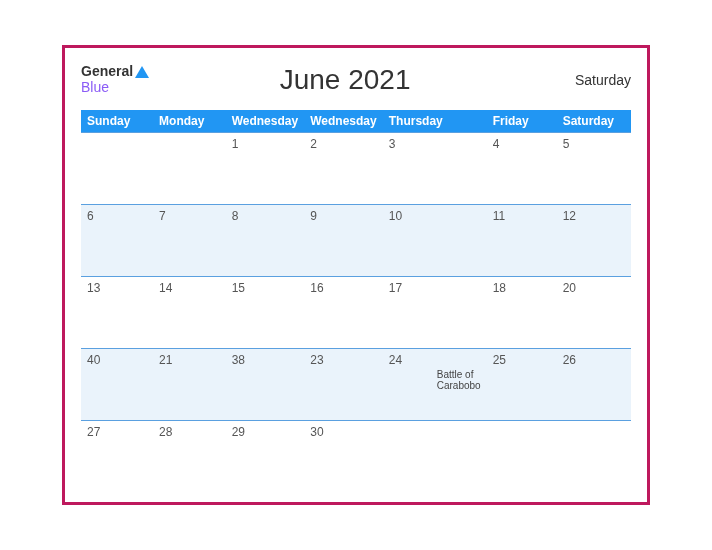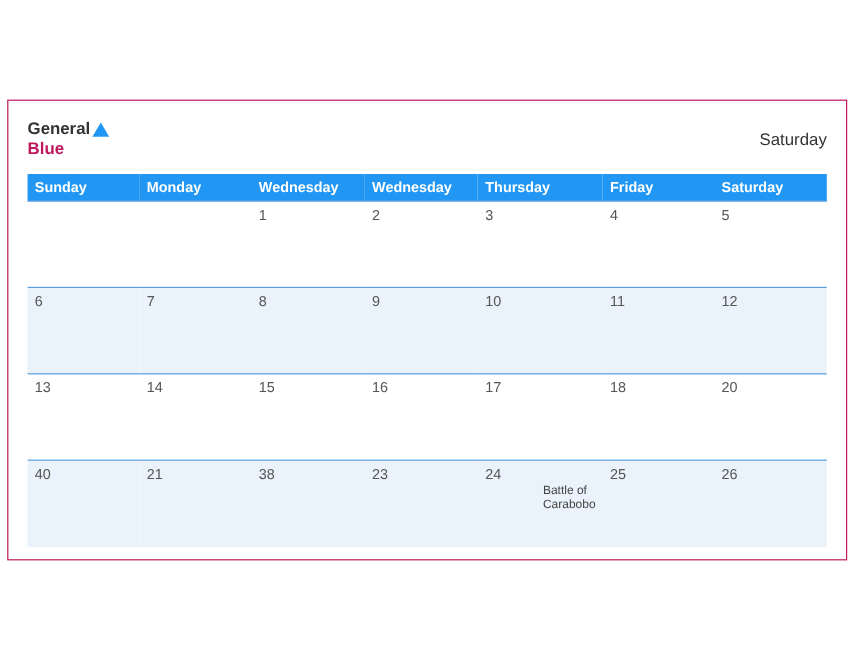--- a/index.html
+++ b/index.html
@@ -6,45 +6,45 @@
     body {
       font-family: Arial, sans-serif;
       background: #fff;
       width: 712px;
       height: 550px;
       display: flex;
       align-items: center;
       justify-content: center;
     }
     .calendar-container {
-      width: 700px;
+      width: 588px;
       background: #fff;
-      border: 1px solid #be185d;
+      border: 3px solid #be185d;
       padding: 16px 16px 10px 16px;
     }
     .header {
       display: flex;
       align-items: center;
       justify-content: space-between;
       margin-bottom: 14px;
     }
     .logo {
       display: flex;
       flex-direction: column;
       font-size: 12px;
       line-height: 1.1;
     }
     .logo-general {
       font-size: 14px;
       font-weight: bold;
       color: #333;
     }
     .logo-blue {
-      color: #be185d;
-      font-weight: bold;
+      color: #8b5cf6;
+      font-weight: normal;
       font-size: 14px;
     }
     .logo-triangle {
       display: inline-block;
       width: 0;
       height: 0;
       border-left: 7px solid transparent;
       border-right: 7px solid transparent;
       border-bottom: 12px solid #2196F3;
       margin-left: 2px;
@@ -114,20 +114,21 @@
   <div class="header">
 
     <div class="logo">
       <div style="display:flex; align-items:center;">
         <span class="logo-general">General</span>
         <span class="logo-triangle"></span>
       </div>
       <span class="logo-blue">Blue</span>
     </div>
 
+    <div class="title">June 2021</div>
 
     <div class="country">Saturday</div>
   </div>
 
   <table class="calendar-table">
     <thead>
       <tr>
         <th>Sunday</th>
         <th>Monday</th>
         <th>Wednesday</th>
@@ -220,15 +221,32 @@
             <span class="day-number">24</span>
             <span class="event-text">Battle of Carabobo</span>
           </td>
           <td>
             <span class="day-number">25</span>
           </td>
           <td>
             <span class="day-number">26</span>
           </td>
         </tr>
+        <tr>
+          <td>
+            <span class="day-number">27</span>
+          </td>
+          <td>
+            <span class="day-number">28</span>
+          </td>
+          <td>
+            <span class="day-number">29</span>
+          </td>
+          <td>
+            <span class="day-number">30</span>
+          </td>
+          <td class="empty-cell"></td>
+          <td class="empty-cell"></td>
+          <td class="empty-cell"></td>
+        </tr>
       </tbody>
   </table>
 </div>
 
 </body></html>

